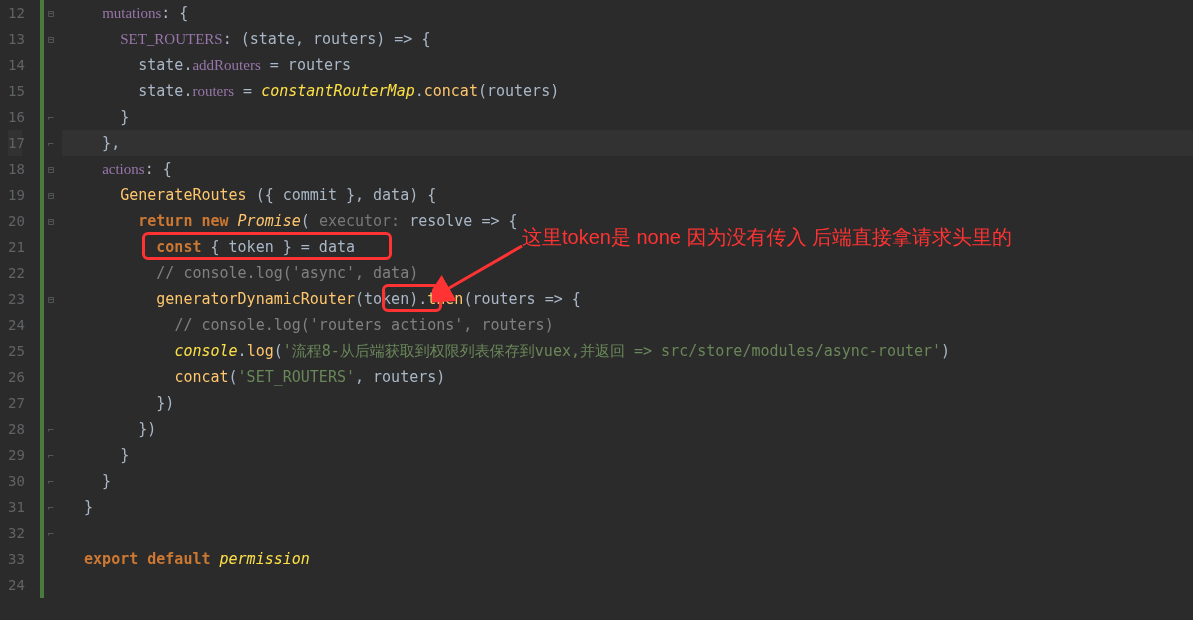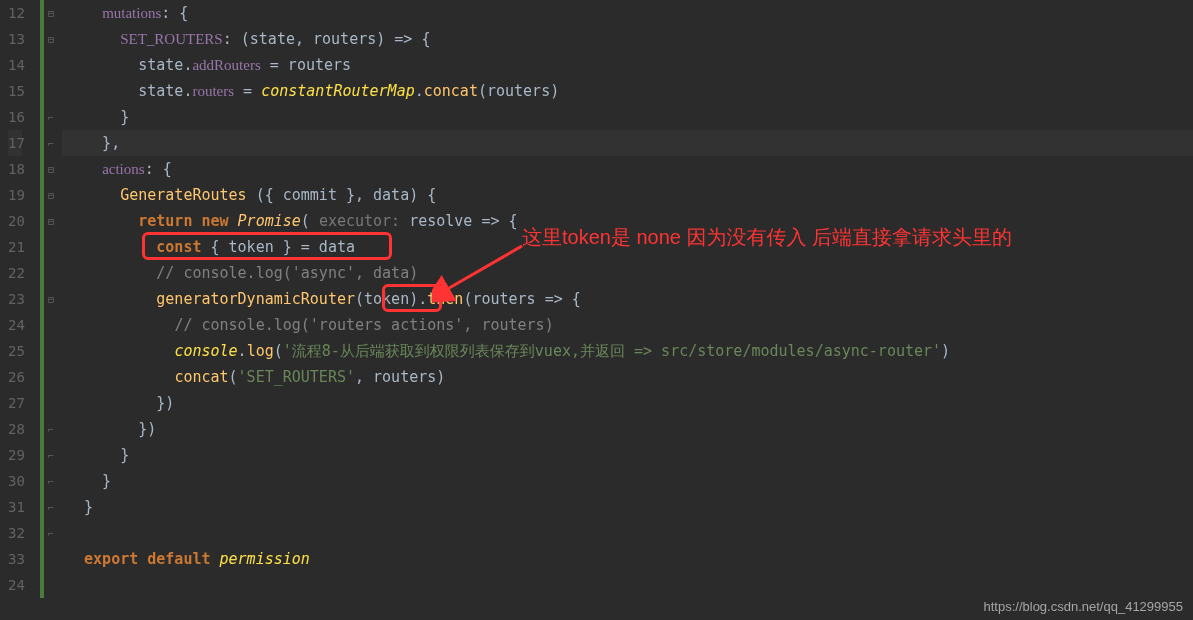--- a/index.html
+++ b/index.html
@@ -115,14 +115,13 @@
           </marker>
         </defs>
       <line x1="90" y1="10" x2="12" y2="55" stroke="#ff3333" stroke-width="3" marker-end="url(#ah)"></line>
     </svg>
 
     <div class="annotation" style="left:460px; top:224px;">
       <div>这里token是 none 因为没有传入  后端直接拿请求头里的</div>
     </div>
   </div>
 
-  <div class="watermark">https://blog.csdn.net/qq_41299955</div>
 </div>
 
 </body></html>

